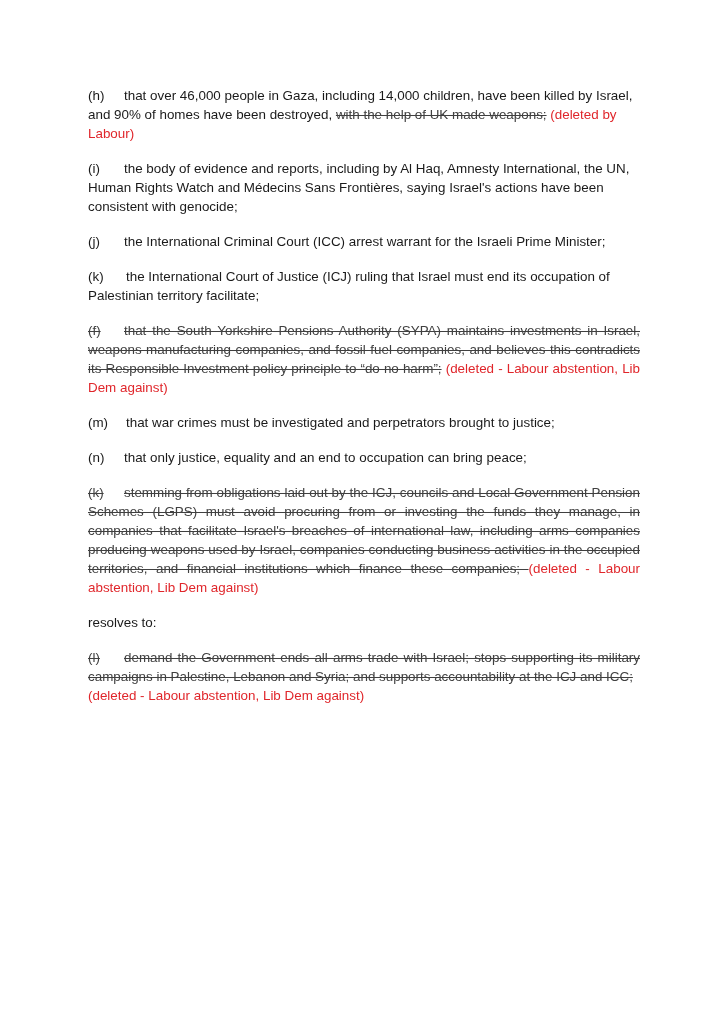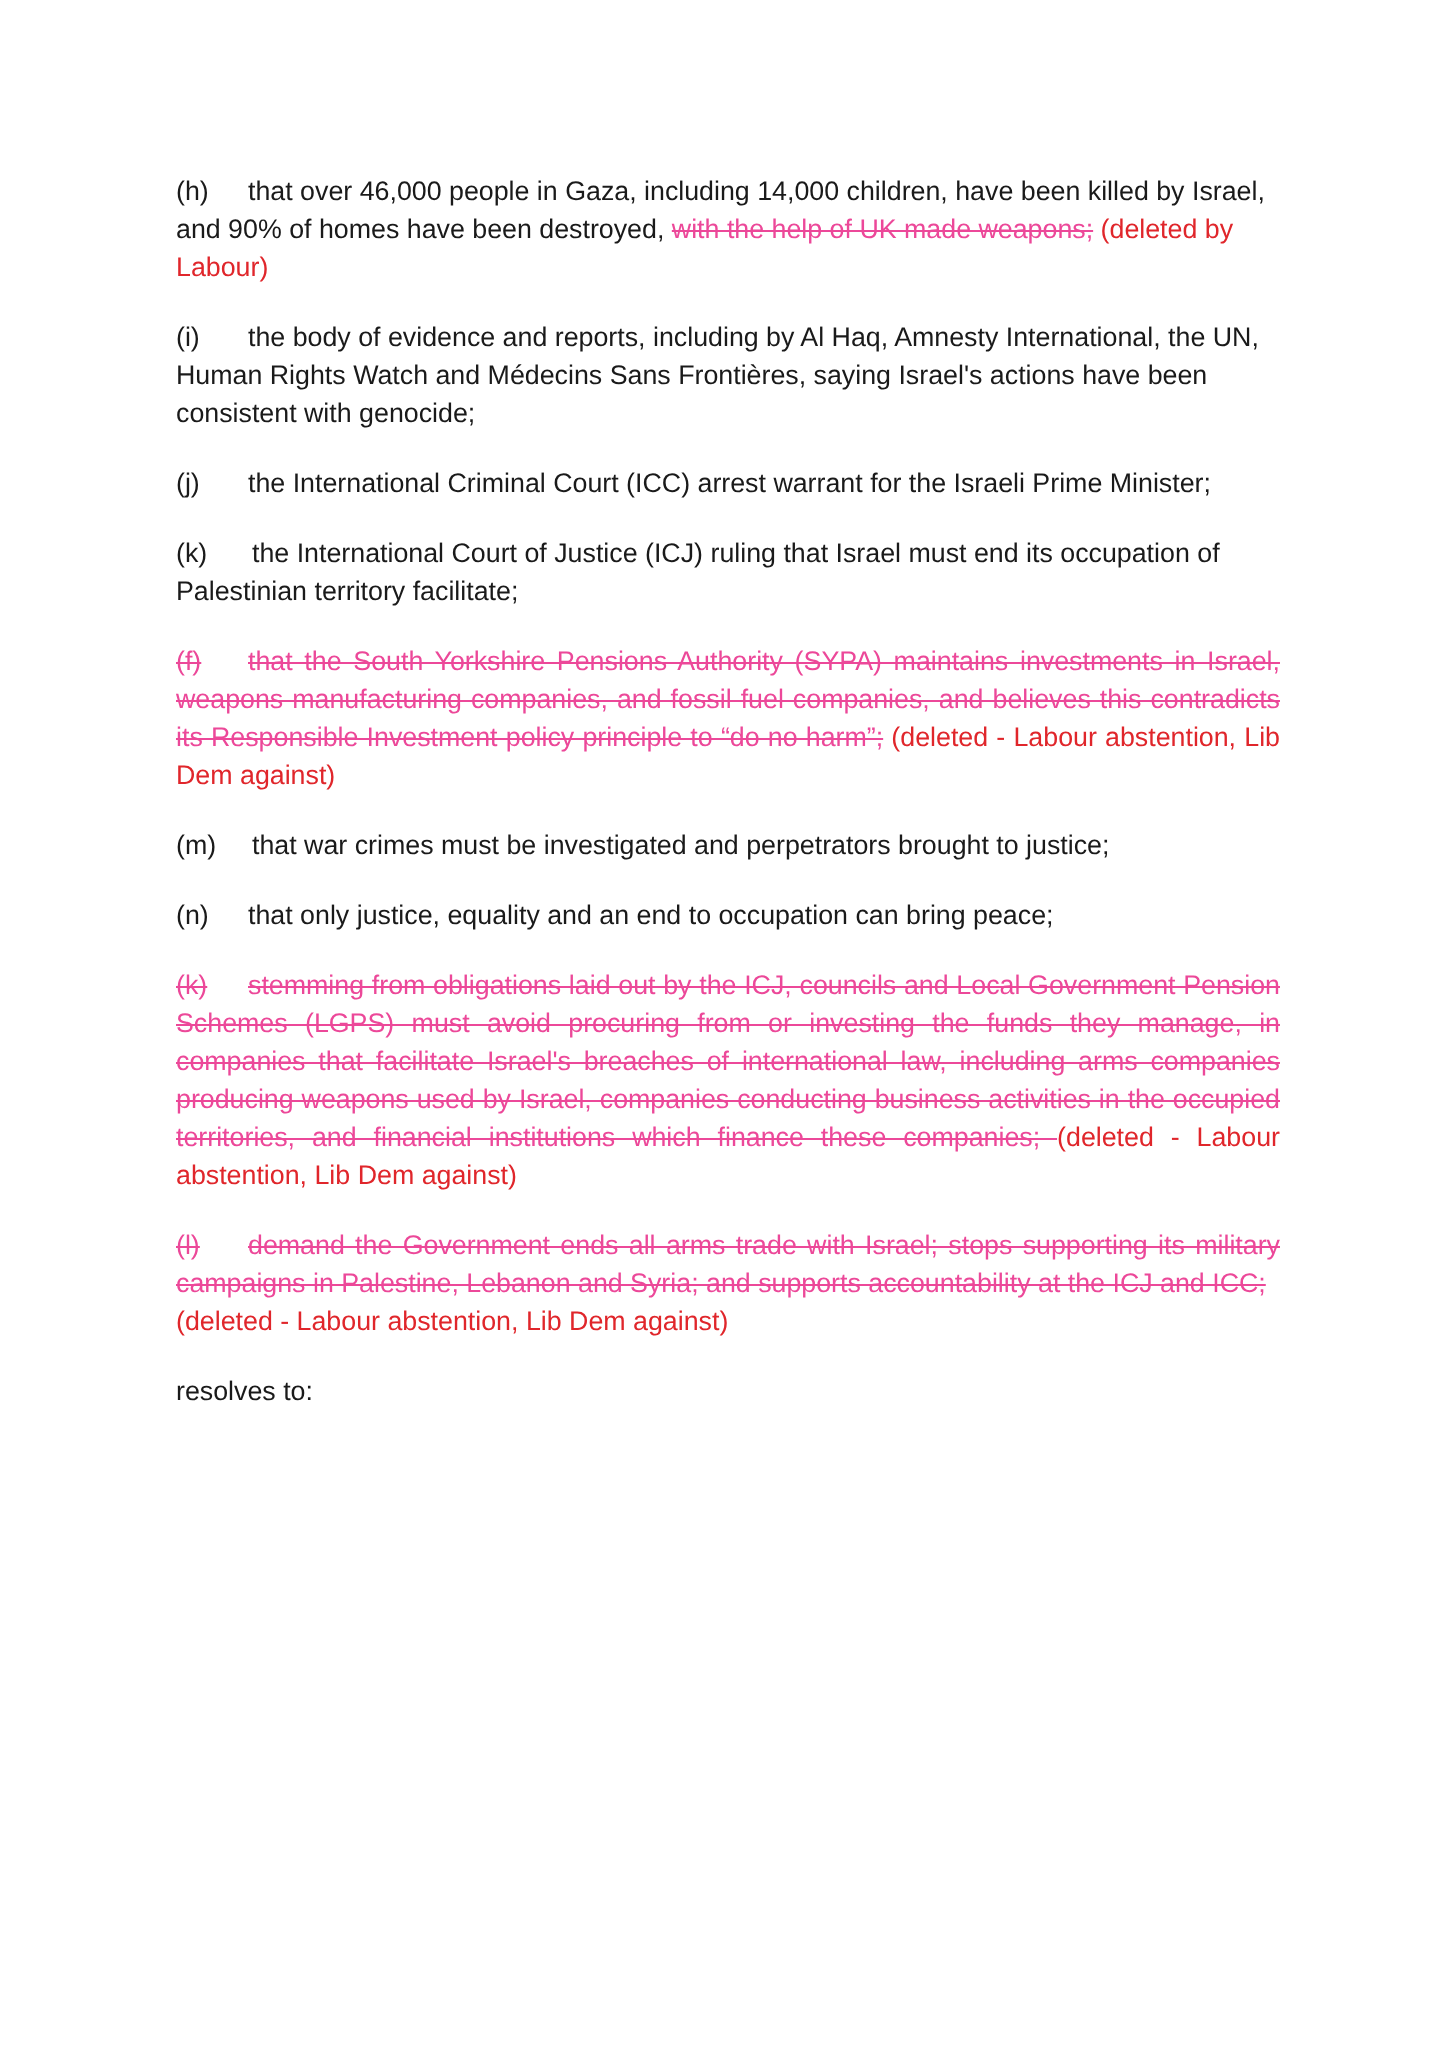--- a/index.html
+++ b/index.html
@@ -27,21 +27,21 @@
       margin: 0 0 16px 0;
     }
     .lbl {
       display: inline-block;
       width: 36px;
     }
     .lbl.wide { width: 38px; }
     .del {
       text-decoration: line-through;
       text-decoration-thickness: 1.4px;
-      color: #ec4899;
+      color: #404040;
     }
     .red { color: #e0262b; }
     .it { font-style: italic; }
     .justify { text-align: justify; text-align-last: left; }
     .space-lead { padding-left: 4px; }
   </style>
 </head>
 <body>
 
 <div class="page">
@@ -75,19 +75,19 @@
   <p class="para">
     <span class="lbl">(n)</span><span>that only justice, equality and an end to occupation can bring peace;</span>
   </p>
 
 
 
   <p class="para justify">
     <span class="del lbl">(k)</span><span class="del">stemming from obligations laid out by the ICJ, councils and Local Government Pension Schemes (LGPS) must avoid procuring from or investing the funds they manage, in companies that facilitate Israel's breaches of international law, including arms companies producing weapons used by Israel, companies conducting business activities in the occupied territories, and financial institutions which finance these companies; </span><span class="red">(deleted - Labour abstention, Lib Dem against)</span>
   </p>
 
+  <p class="para">resolves to:</p>
+
   <p class="para justify">
     <span class="del lbl">(l)</span><span class="del">demand the Government ends all arms trade with Israel; stops supporting its military campaigns in Palestine, Lebanon and Syria; and supports accountability at the ICJ and ICC;</span><br><span class="red">(deleted - Labour abstention, Lib Dem against)</span>
   </p>
 
-  <p class="para">resolves to:</p>
-
 </div>
 
 </body></html>

